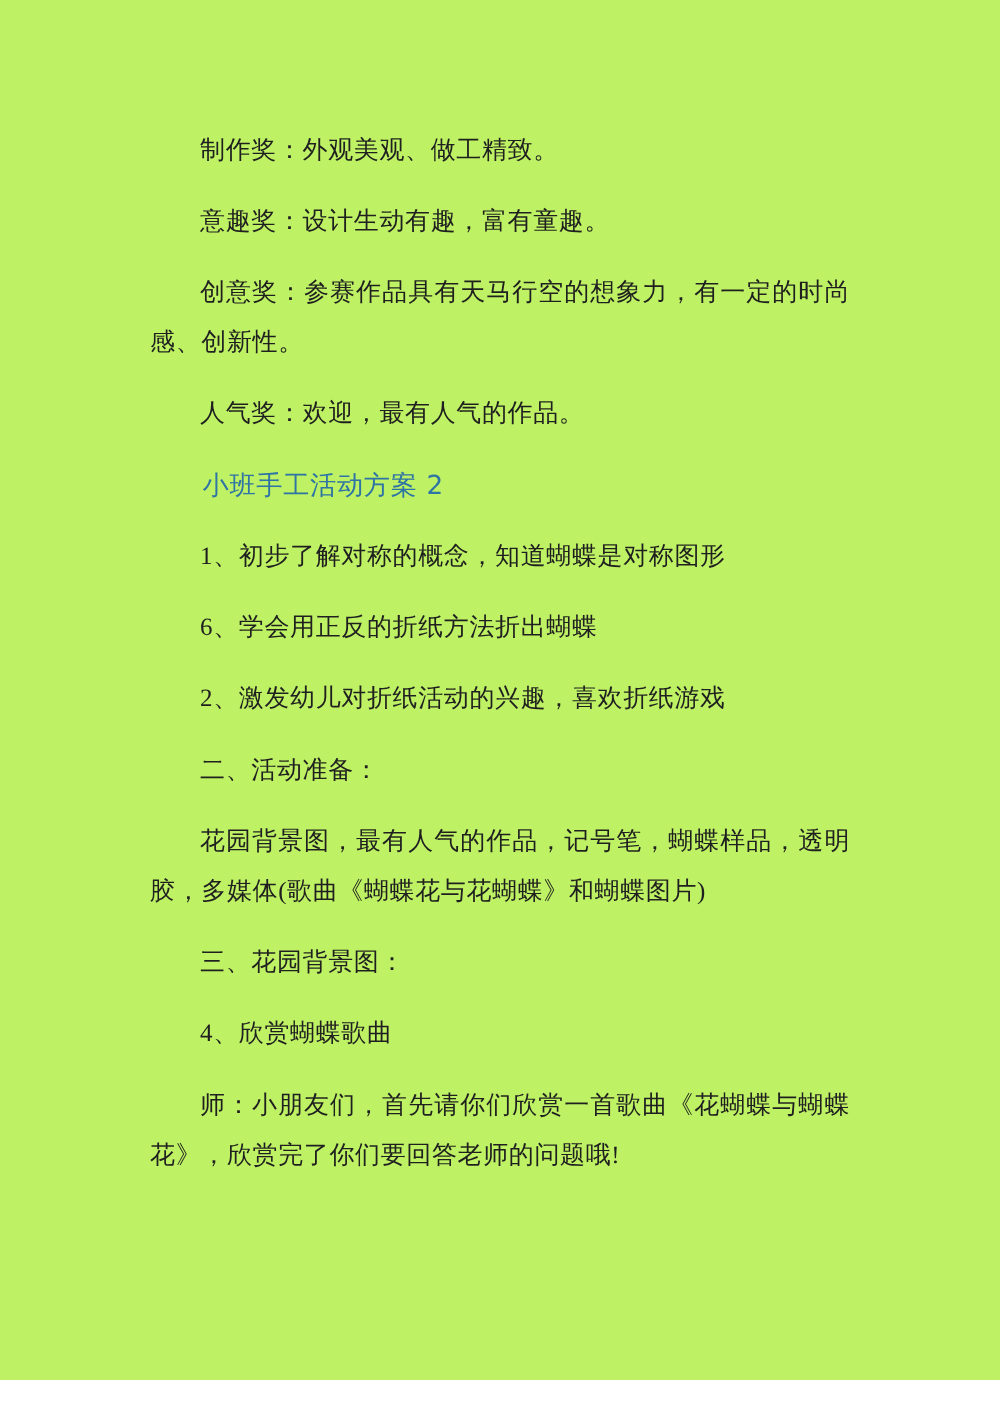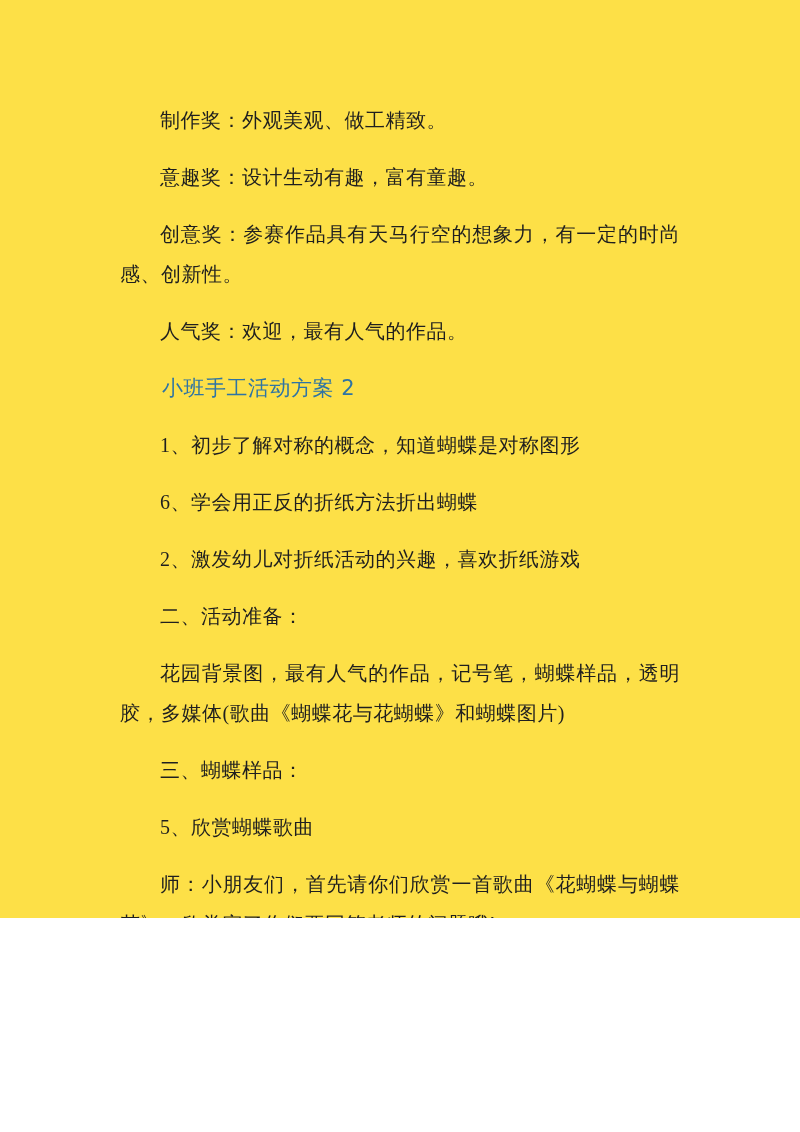--- a/index.html
+++ b/index.html
@@ -3,23 +3,23 @@
 <meta charset="utf-8">
 <style>
   html, body {
     margin: 0;
     padding: 0;
     background: #ffffff;
   }
   .page {
     position: relative;
     width: 800px;
-    height: 918px;
+    height: 1104px;
     margin: 0 auto;
-    background: #fde047;
+    background: #bef264;
     overflow: hidden;
   }
   .doc {
     box-sizing: border-box;
     padding: 100px 120px 0 120px;
   }
   .para {
     margin: 0 0 17px 0;
     font-family: "Liberation Serif", "DejaVu Serif", serif;
     font-size: 20px;
@@ -48,17 +48,17 @@
     <p class="para">制作奖：外观美观、做工精致。</p>
     <p class="para">意趣奖：设计生动有趣，富有童趣。</p>
     <p class="para">创意奖：参赛作品具有天马行空的想象力，有一定的时尚感、创新性。</p>
     <p class="para">人气奖：欢迎，最有人气的作品。</p>
     <h2 class="heading">小班手工活动方案 2</h2>
     <p class="para">1、初步了解对称的概念，知道蝴蝶是对称图形</p>
     <p class="para">6、学会用正反的折纸方法折出蝴蝶</p>
     <p class="para">2、激发幼儿对折纸活动的兴趣，喜欢折纸游戏</p>
     <p class="para">二、活动准备：</p>
     <p class="para">花园背景图，最有人气的作品，记号笔，蝴蝶样品，透明胶，多媒体(歌曲《蝴蝶花与花蝴蝶》和蝴蝶图片)</p>
-    <p class="para">三、蝴蝶样品：</p>
-    <p class="para">5、欣赏蝴蝶歌曲</p>
+    <p class="para">三、花园背景图：</p>
+    <p class="para">4、欣赏蝴蝶歌曲</p>
     <p class="para">师：小朋友们，首先请你们欣赏一首歌曲《花蝴蝶与蝴蝶花》，欣赏完了你们要回答老师的问题哦!</p>
   </div>
 </div>
 
 </body></html>

